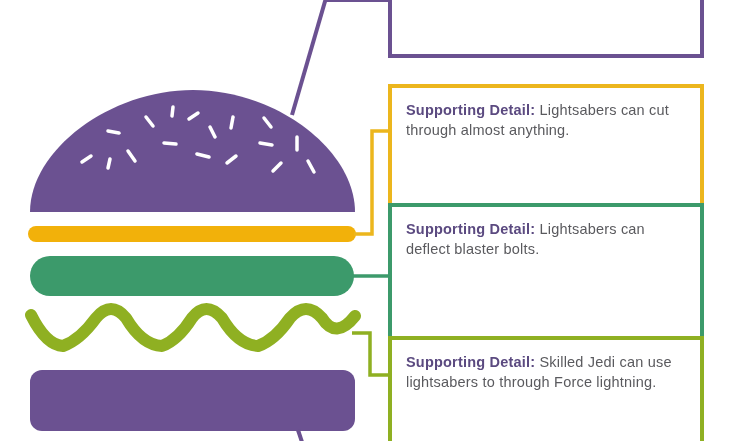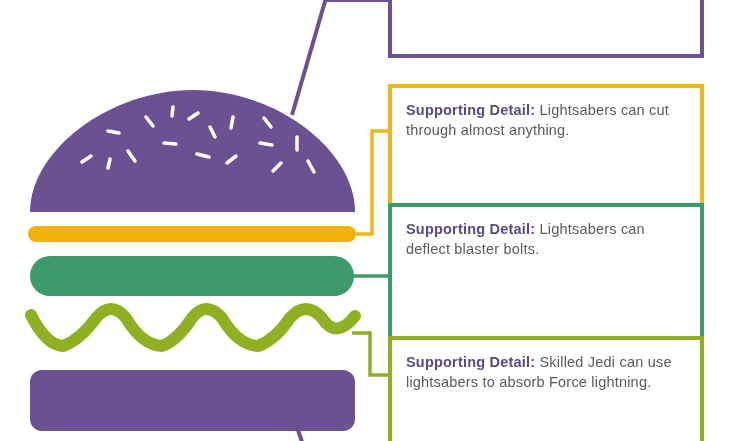--- a/index.html
+++ b/index.html
@@ -100,14 +100,14 @@
 
 <div id="box-1" class="detail-box">
   <p class="detail-text"><span class="detail-label">Supporting Detail:</span><span> Lightsabers can cut through almost anything.</span></p>
 </div>
 
 <div id="box-2" class="detail-box">
   <p class="detail-text"><span class="detail-label">Supporting Detail:</span><span> Lightsabers can deflect blaster bolts.</span></p>
 </div>
 
 <div id="box-3" class="detail-box">
-  <p class="detail-text"><span class="detail-label">Supporting Detail:</span><span> Skilled Jedi can use lightsabers to absorb Force lightning.</span></p>
+  <p class="detail-text"><span class="detail-label">Supporting Detail:</span><span> Skilled Jedi can use lightsabers to through Force lightning.</span></p>
 </div>
 
 </body></html>

